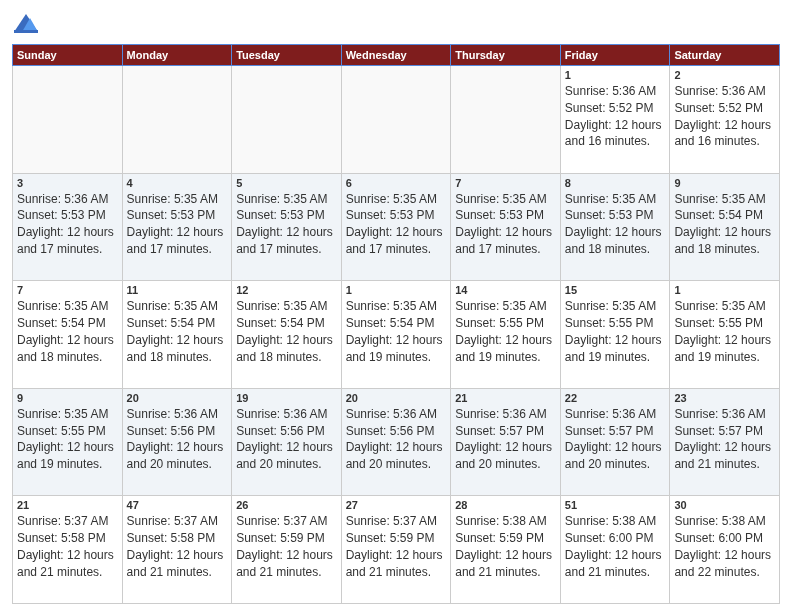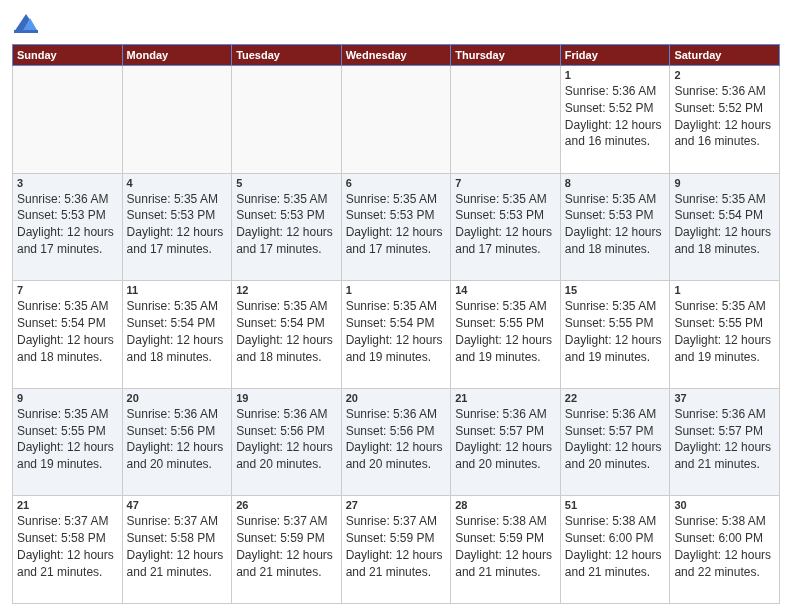--- a/index.html
+++ b/index.html
@@ -224,21 +224,21 @@
           </td>
           <td>
             <span class="day-num">21</span>
             <div class="day-info">Sunrise: 5:36 AM<br>Sunset: 5:57 PM<br>Daylight: 12 hours<br>and 20 minutes.</div>
           </td>
           <td>
             <span class="day-num">22</span>
             <div class="day-info">Sunrise: 5:36 AM<br>Sunset: 5:57 PM<br>Daylight: 12 hours<br>and 20 minutes.</div>
           </td>
           <td>
-            <span class="day-num">37</span>
+            <span class="day-num">23</span>
             <div class="day-info">Sunrise: 5:36 AM<br>Sunset: 5:57 PM<br>Daylight: 12 hours<br>and 21 minutes.</div>
           </td>
         </tr>
         <tr>
           <td>
             <span class="day-num">21</span>
             <div class="day-info">Sunrise: 5:37 AM<br>Sunset: 5:58 PM<br>Daylight: 12 hours<br>and 21 minutes.</div>
           </td>
           <td>
             <span class="day-num">47</span>

